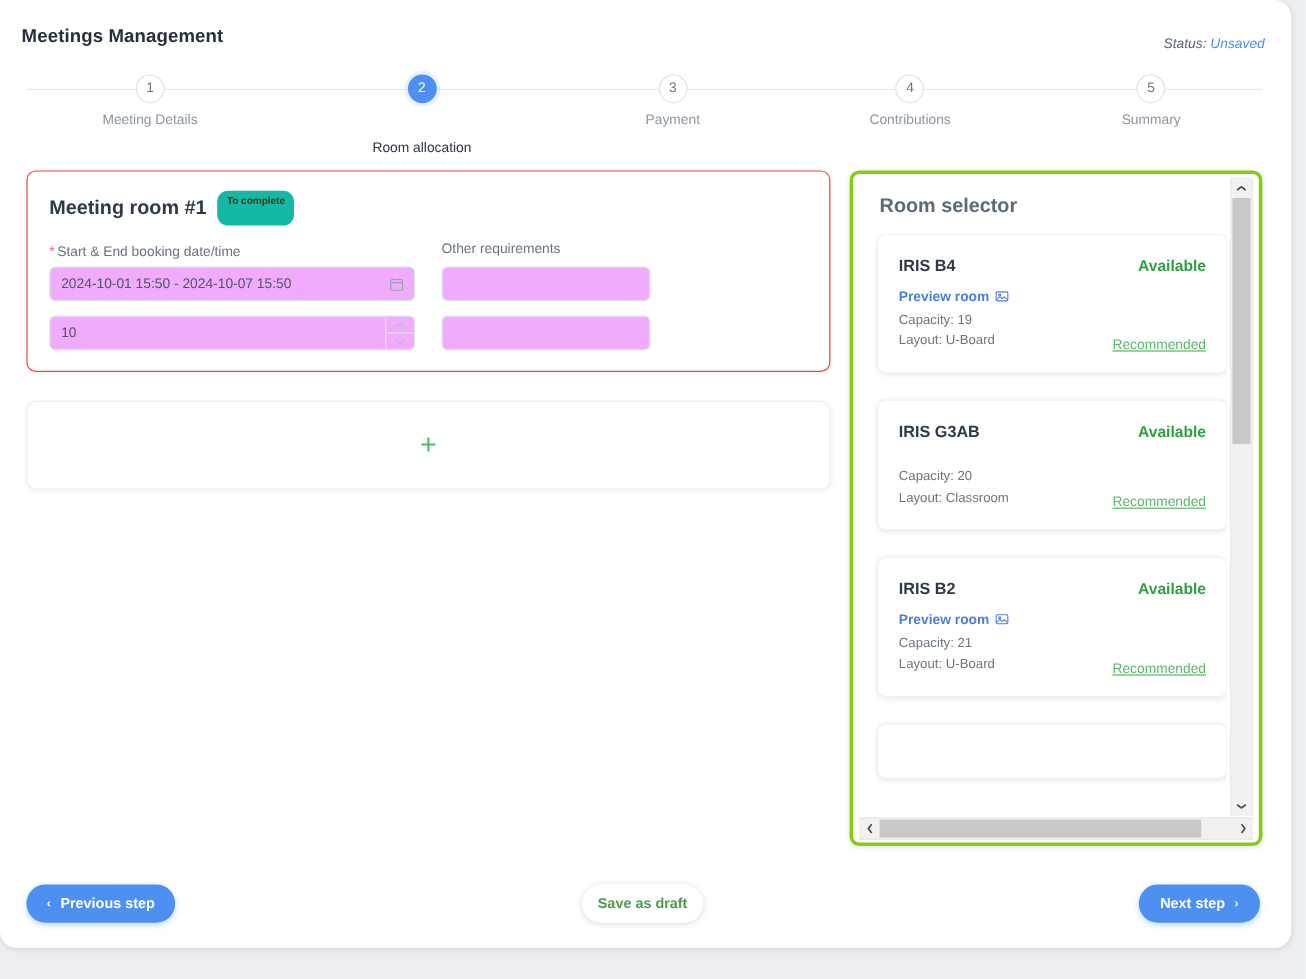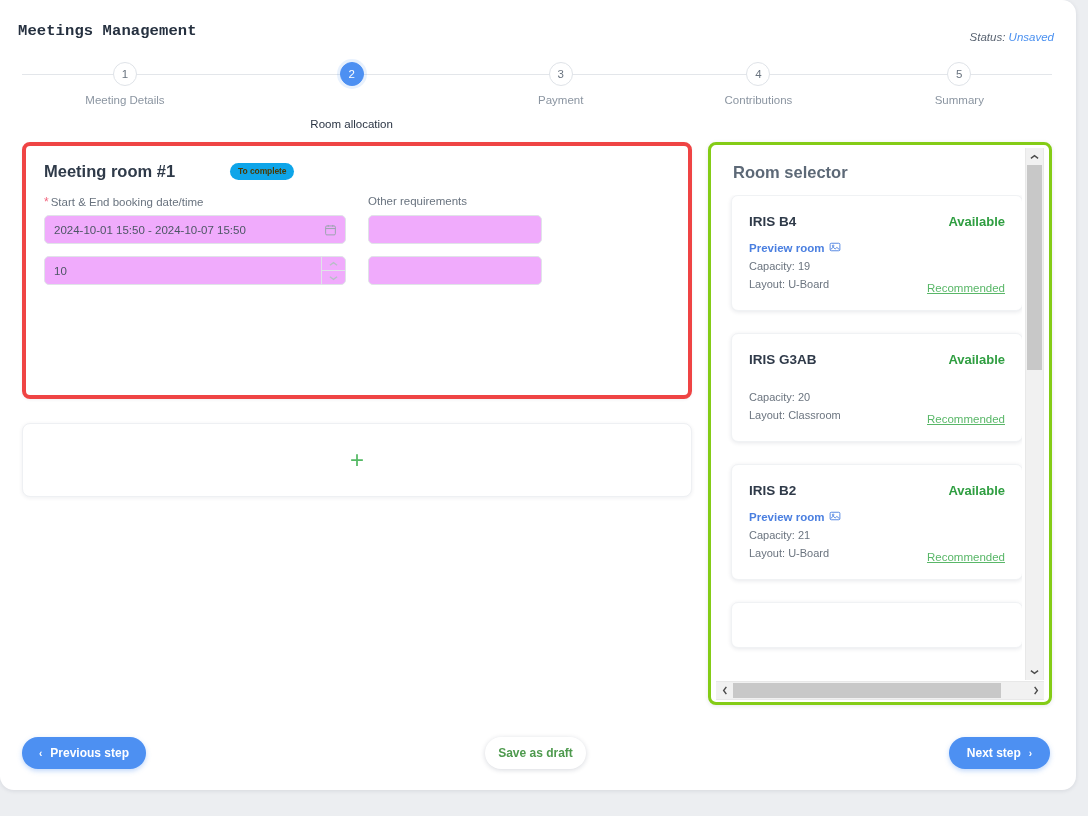--- a/index.html
+++ b/index.html
@@ -26,21 +26,20 @@
     box-shadow: 0 1px 4px rgba(20,30,60,.10);
   }
   
   .page-title {
     position: absolute;
     left: 18px; top: 22px;
     font-size: 15.5px;
     font-weight: bold;
     color: #25303f;
     letter-spacing: .1px;
-    font-family: Liberation Mono, monospace;
   }
   .status-line {
     position: absolute;
     right: 22px; top: 31px;
     font-size: 11.5px;
     font-style: italic;
     color: #5a6472;
     white-space: nowrap;
   }
   .status-line .status-value {
@@ -96,48 +95,47 @@
     margin-top: 32px;
   }
   
   .left-col {
     position: absolute;
     left: 22px; top: 142px;
     width: 670px;
   }
   .room-form {
     position: relative;
-    border: 4px solid #ef4444;
+    border: 1px solid #ef4444;
     border-radius: 8px;
     background: #fff;
-    height: 257px;
+    height: 168px;
     padding: 16px 18px;
     box-shadow: 0 1px 3px rgba(20,30,60,.06);
   }
   .form-head {
     display: flex;
     align-items: center;
     gap: 9px;
   }
   .form-head h2 {
     margin: 0;
     font-size: 16.5px;
     font-weight: bold;
     color: #2f3a49;
   }
   .badge {
-    background: #0ea5e9;
+    background: #14b8a6;
     color: #4a3a06;
     font-size: 8.5px;
     font-weight: bold;
     border-radius: 9px;
-    padding: 3px 8px 4px;
+    padding: 3px 8px 16px;
     letter-spacing: -.1px;
     white-space: nowrap;
-    margin-left: 46px;
   }
   .selected-room {
     margin-top: 6px;
     font-size: 11.5px;
     color: #69737f;
   }
   .req { color: #f2667f; font-size: 12px; margin-right: 2px; }
   .selected-room .sel-value { font-style: italic; color: #69737f; }
   .fields {
     margin-top: 14px;

